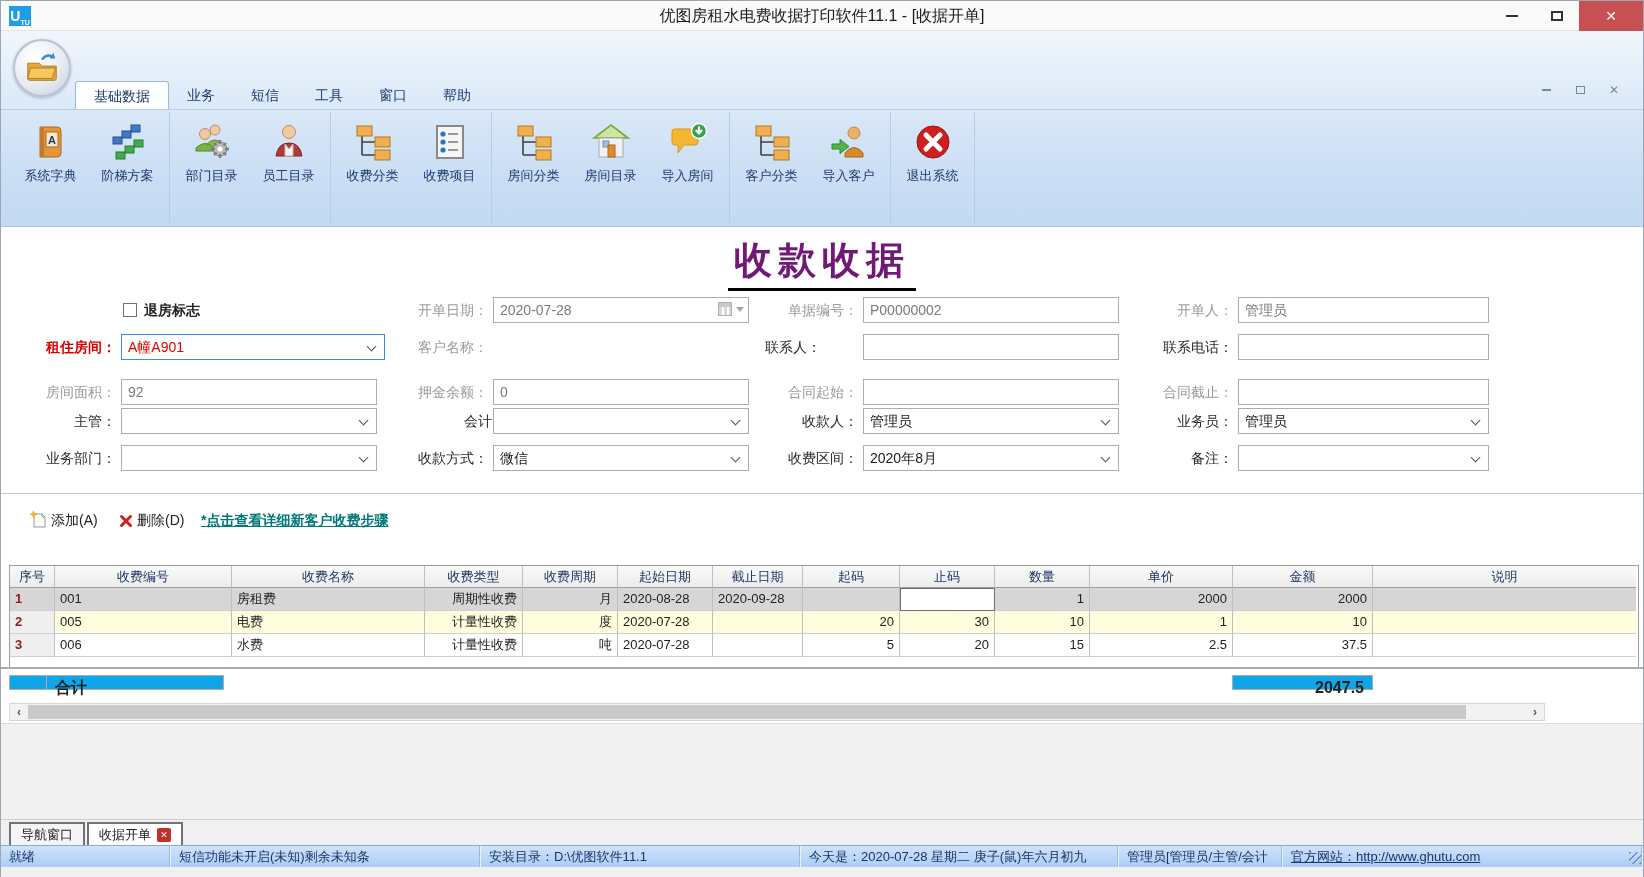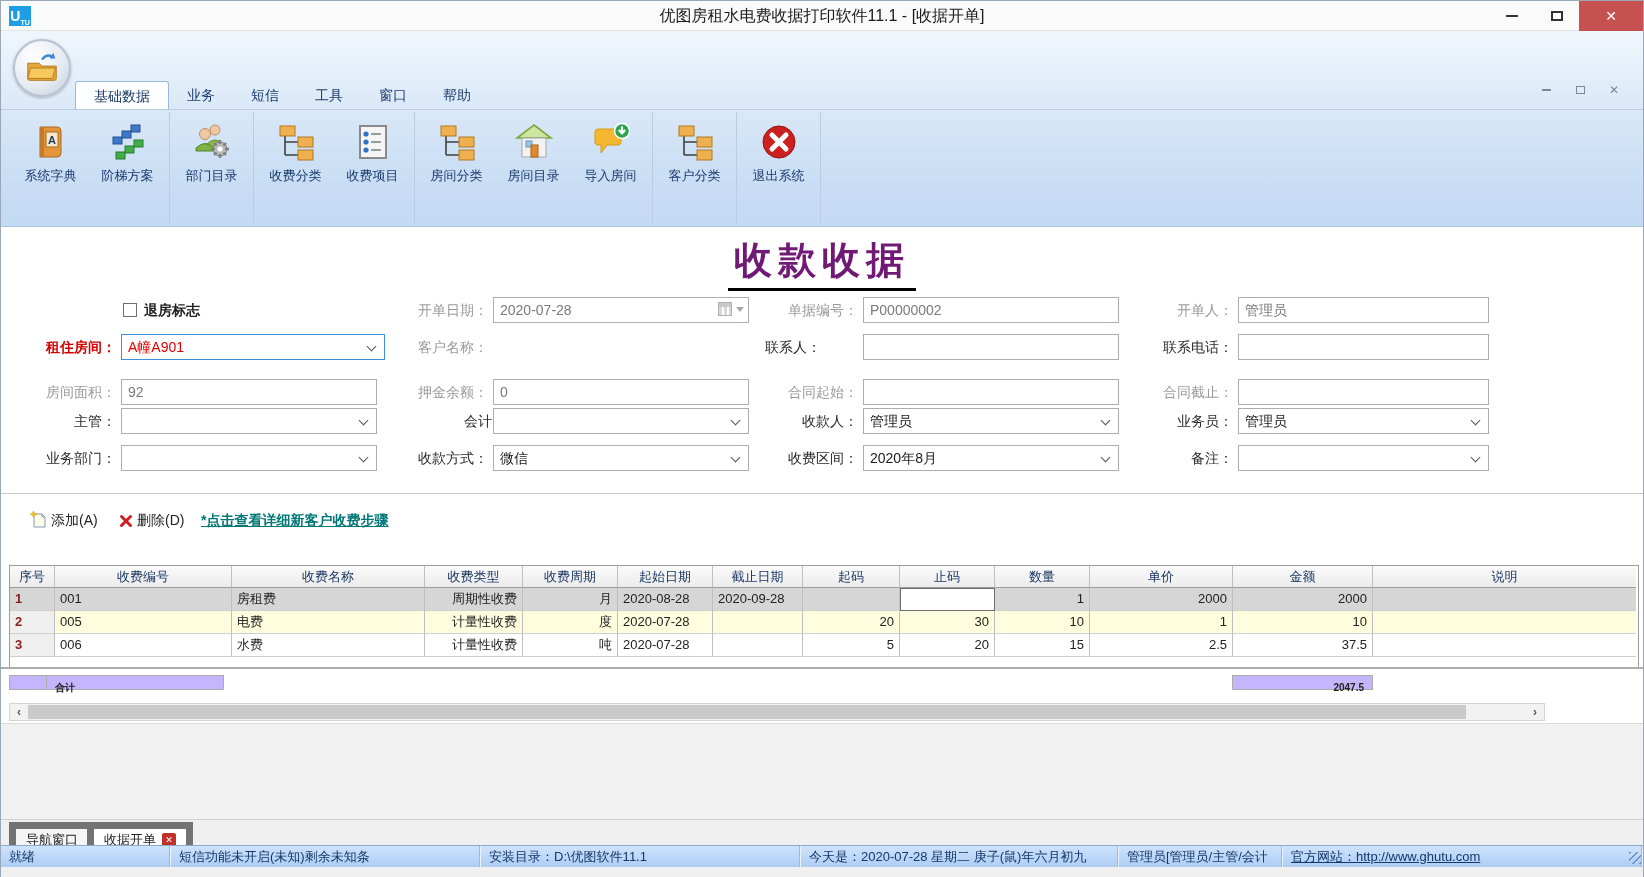--- a/index.html
+++ b/index.html
@@ -83,34 +83,34 @@
   .c7{width:97px}.c8{width:95px}.c9{width:95px}.c10{width:143px}.c11{width:140px}.c12{width:263px;border-right:none}
   .ar{text-align:right}
   .gcell.rownum{color:#8B1C1C;font-weight:bold;background:#EFEFEF}
   .grow.alt .gcell{background:#FEFEDE}
   .grow.alt .gcell.rownum{background:#EFEFEF}
   .grow.sel .gcell{background:#D6D6D6}
   .grow.sel .gcell.editcell{background:#FFF;border:1px solid #6E6E6E}
 
   
   .totband{position:absolute;top:666px;left:0;right:0;height:36px;background:#FFF;border-top:2px solid #ACACAC}
-  .tcell{position:absolute;top:6px;height:15px;background:#c4b5fd;border:1px solid #ACACAC;line-height:24px;font-size:10px}
+  .tcell{position:absolute;top:6px;height:15px;background:#0ea5e9;border:1px solid #ACACAC;line-height:24px;font-size:16px}
   .tcell.bold{font-weight:bold}
 
   
   .hscroll{position:absolute;top:702px;left:8px;width:1536px;height:18px;background:#F2F2F2;border:1px solid #D5D5D5}
   .harrow{position:absolute;top:0;width:18px;height:16px;color:#555;font-weight:bold;text-align:center;line-height:16px;font-size:12px}
   .hthumb{position:absolute;left:18px;top:1px;width:1438px;height:14px;background:#C9C9C9}
 
   
   .bpanel{position:absolute;top:722px;left:0;right:0;height:96px;background:#F1F1F1;border-top:1px solid #DADADA}
 
   
   .doctabs{position:absolute;top:818px;left:0;right:0;height:26px;background:#F0F0F0;border-top:1px solid #D0D0D0}
-  .dtab{position:absolute;top:2px;height:40px;line-height:21px;padding:0 10px;font-size:13px;border:7px solid #737373;
+  .dtab{position:absolute;top:2px;height:40px;line-height:21px;padding:0 10px;font-size:13px;border:2px solid #737373;
         background:#F5F5F5;color:#222;cursor:default}
   .dtab.active{background:#FFF}
   .tabx{display:inline-block;width:14px;height:14px;background:#C2302A;color:#FFF;font-size:9px;line-height:14px;
         text-align:center;border-radius:2px;margin-left:6px;vertical-align:1px;font-weight:bold}
 
   
   .statusbar{position:absolute;top:844px;left:0;right:0;height:22px;
              background:linear-gradient(#CFE3FC,#AccdF4);border-top:1px solid #8AAAD0;display:flex}
   .sseg{height:22px;line-height:21px;font-size:13px;color:#17366B;padding-left:8px;white-space:nowrap;overflow:hidden;
         border-right:1px solid #E8F1FC;box-shadow:inset -1px 0 0 #9CB9DE}
@@ -198,20 +198,28 @@
             <circle cx="23" cy="8" r="5" fill="#EFC9A0" stroke="#B8906A"></circle>
             <path d="M15 22 q8-8 16 0 l-2 5 h-12 z" fill="#8BBB4E" stroke="#5E8A2E"></path>
             <circle cx="13" cy="12" r="5.5" fill="#EFC9A0" stroke="#B8906A"></circle>
             <path d="M4 26 q9-9 18 0 v3 H4 z" fill="#7CB342" stroke="#55822A"></path>
             <circle cx="28" cy="27" r="7" fill="#B9B9B9" stroke="#7F7F7F"></circle>
             <circle cx="28" cy="27" r="2.6" fill="#FFF"></circle>
             <path d="M28 18 v4 M28 32 v4 M19 27 h4 M33 27 h4 M22 21 l2.5 2.5 M34 21 l-2.5 2.5 M22 33 l2.5-2.5 M34 33 l-2.5-2.5" stroke="#7F7F7F" stroke-width="2.4"></path>
           </svg>
           <div class="rlabel">部门目录</div>
         </div>
+        <div class="rbtn">
+          <svg viewBox="0 0 40 40">
+            <circle cx="20" cy="10" r="6.5" fill="#EFC9A0" stroke="#B8906A"></circle>
+            <path d="M7 34 q2-13 13-13 q11 0 13 13 z" fill="#B03A3A" stroke="#7E2424"></path>
+            <path d="M16 22 l4 5 4-5 v12 h-8 z" fill="#F2F2F2" stroke="#BBB"></path>
+          </svg>
+          <div class="rlabel">员工目录</div>
+        </div>
       </div>
 
       <div class="rgroup">
         <div class="rbtn">
           <svg viewBox="0 0 40 40">
             <path d="M9 13 V33 M9 20 H22 M9 33 H22" stroke="#404040" stroke-width="1.6" fill="none"></path>
             <rect x="4" y="4" width="15" height="10" fill="#F0B050" stroke="#B07820"></rect>
             <rect x="22" y="15" width="15" height="10" fill="#F0B050" stroke="#B07820"></rect>
             <rect x="22" y="28" width="15" height="10" fill="#F0B050" stroke="#B07820"></rect>
           </svg>
@@ -260,20 +268,28 @@
 
       <div class="rgroup">
         <div class="rbtn">
           <svg viewBox="0 0 40 40">
             <path d="M9 13 V33 M9 20 H22 M9 33 H22" stroke="#404040" stroke-width="1.6" fill="none"></path>
             <rect x="4" y="4" width="15" height="10" fill="#F0B050" stroke="#B07820"></rect>
             <rect x="22" y="15" width="15" height="10" fill="#F0B050" stroke="#B07820"></rect>
             <rect x="22" y="28" width="15" height="10" fill="#F0B050" stroke="#B07820"></rect>
           </svg>
           <div class="rlabel">客户分类</div>
+        </div>
+        <div class="rbtn">
+          <svg viewBox="0 0 40 40">
+            <circle cx="25" cy="11" r="6" fill="#E8B26A" stroke="#C08A3E"></circle>
+            <path d="M16 31 q9-11 18 0 v4 H16 z" fill="#D98A2E" stroke="#A8641E"></path>
+            <path d="M3 22 h8 v-4.5 l9 7 -9 7 V27 H3 z" fill="#55B347" stroke="#2E8A2E"></path>
+          </svg>
+          <div class="rlabel">导入客户</div>
         </div>
       </div>
 
       <div class="rgroup">
         <div class="rbtn">
           <svg viewBox="0 0 40 40">
             <circle cx="20" cy="20" r="16" fill="#CC1F1F" stroke="#9C0F0F"></circle>
             <path d="M13 13 L27 27 M27 13 L13 27" stroke="#FFF" stroke-width="5" stroke-linecap="round"></path>
           </svg>
           <div class="rlabel">退出系统</div>

